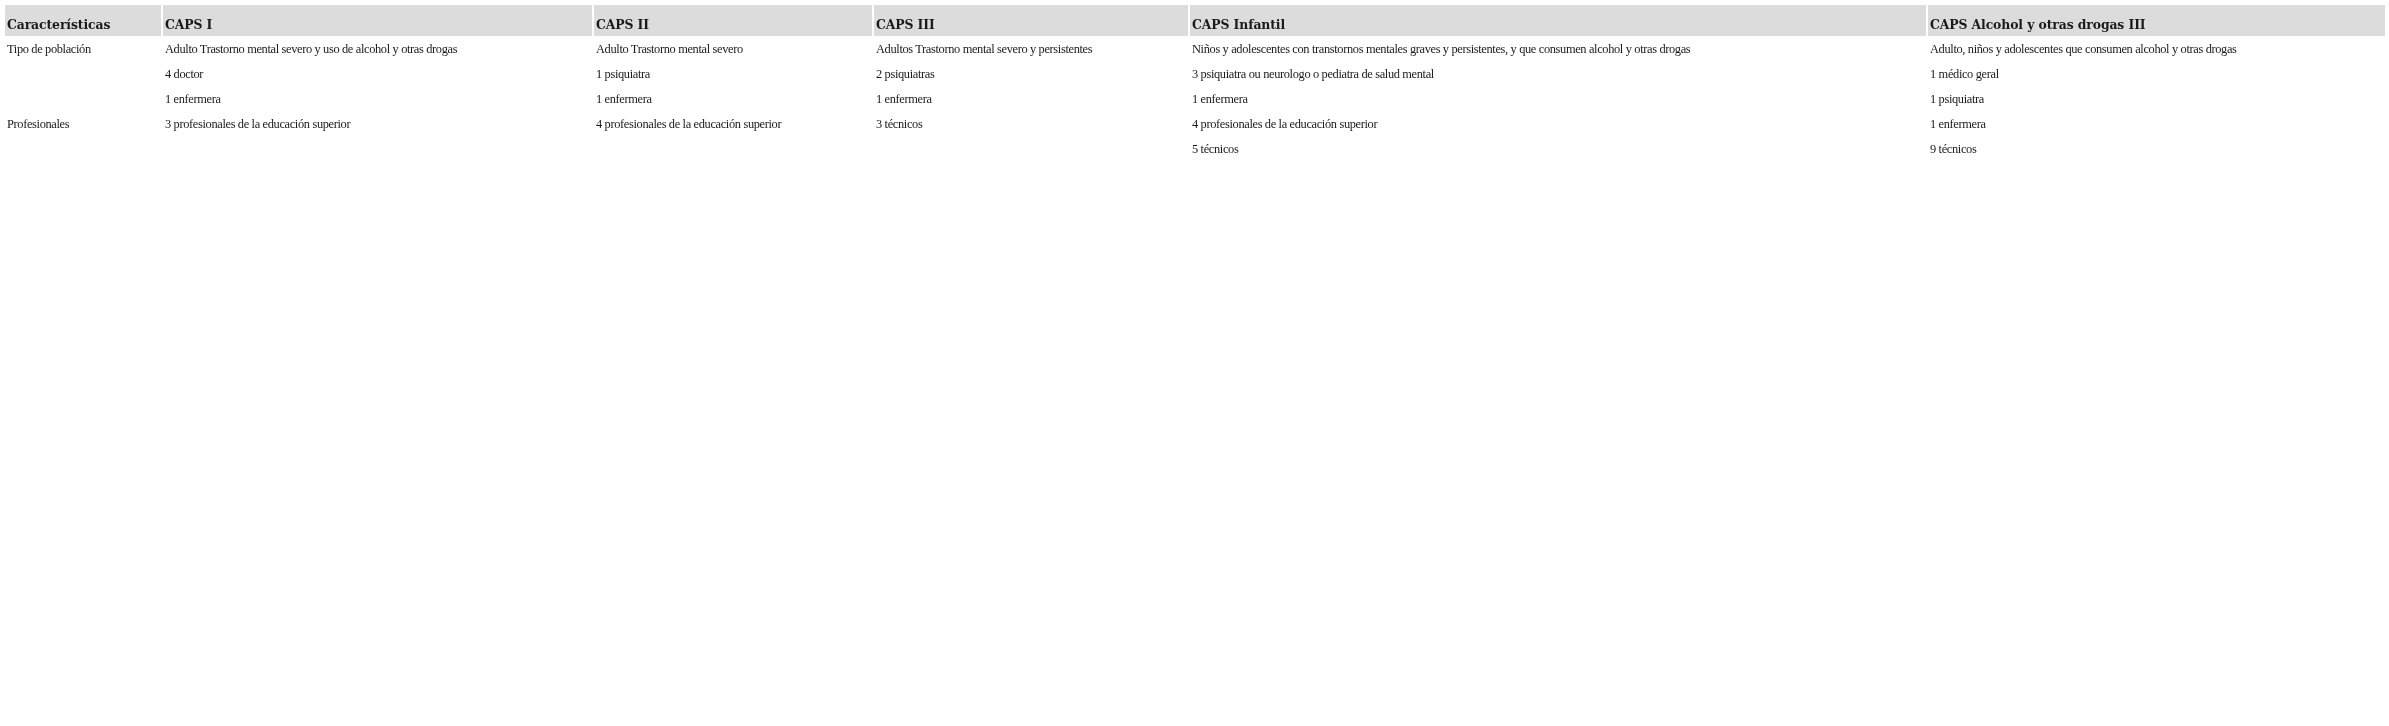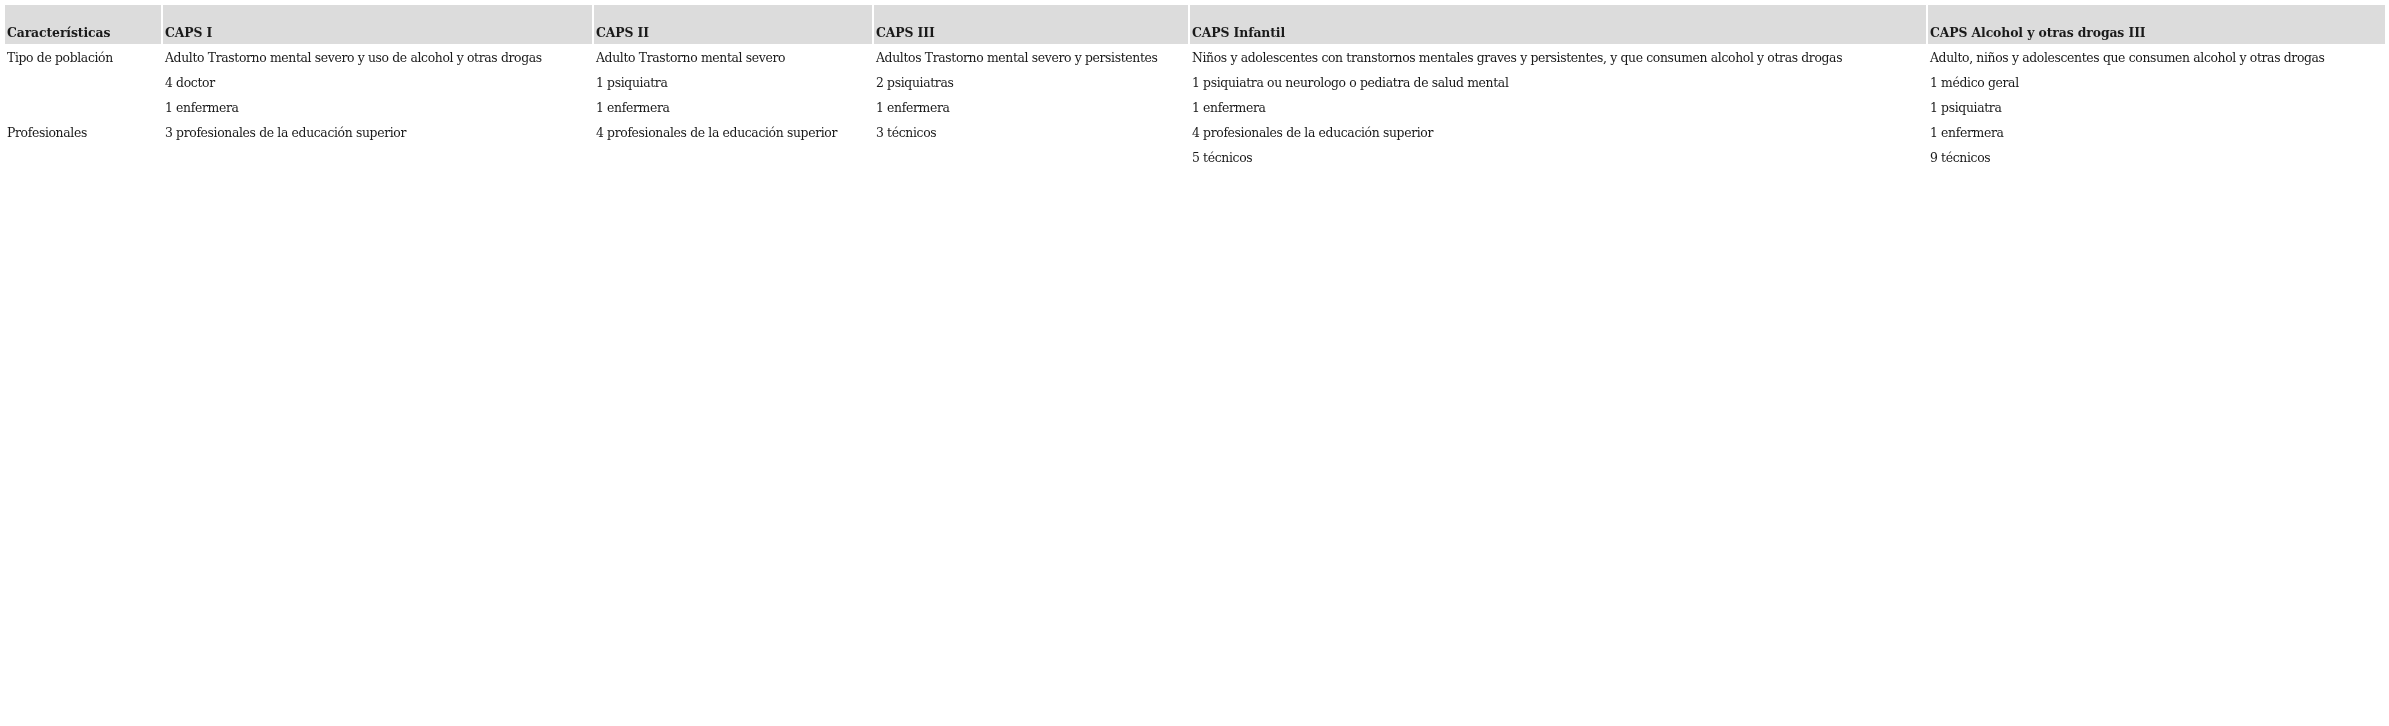--- a/index.html
+++ b/index.html
@@ -21,31 +21,32 @@
     top: 3px;
     border-collapse: separate;
     border-spacing: 2px;
     table-layout: fixed;
   }
   table.caps-table th {
     background: #dcdcdc;
     font-weight: bold;
     text-align: left;
     height: 23px;
-    padding: 16px 0 0 2px;
+    padding: 8px 0 0 2px;
     white-space: nowrap;
     vertical-align: middle;
     letter-spacing: -0.1px;
   }
   table.caps-table td {
     height: 23px;
     padding: 0 0 0 2px;
     white-space: nowrap;
     vertical-align: middle;
     letter-spacing: -0.35px;
+    font-family: Liberation Serif, serif;
   }
   col.c1 { width: 156px; }
   col.c2 { width: 429px; }
   col.c3 { width: 278px; }
   col.c4 { width: 314px; }
   col.c5 { width: 736px; }
   col.c6 { width: 457px; }
 </style>
 </head>
 <body>
@@ -76,21 +77,21 @@
       <td>Adulto Trastorno mental severo</td>
       <td>Adultos Trastorno mental severo y persistentes</td>
       <td>Niños y adolescentes con transtornos mentales graves y persistentes, y que consumen alcohol y otras drogas</td>
       <td>Adulto, niños y adolescentes que consumen alcohol y otras drogas</td>
     </tr>
     <tr>
       <td></td>
       <td>4 doctor</td>
       <td>1 psiquiatra</td>
       <td>2 psiquiatras</td>
-      <td>1 psiquiatra ou neurologo o pediatra de salud mental</td>
+      <td>3 psiquiatra ou neurologo o pediatra de salud mental</td>
       <td>1 médico geral</td>
     </tr>
     <tr>
       <td></td>
       <td>1 enfermera</td>
       <td>1 enfermera</td>
       <td>1 enfermera</td>
       <td>1 enfermera</td>
       <td>1 psiquiatra</td>
     </tr>

